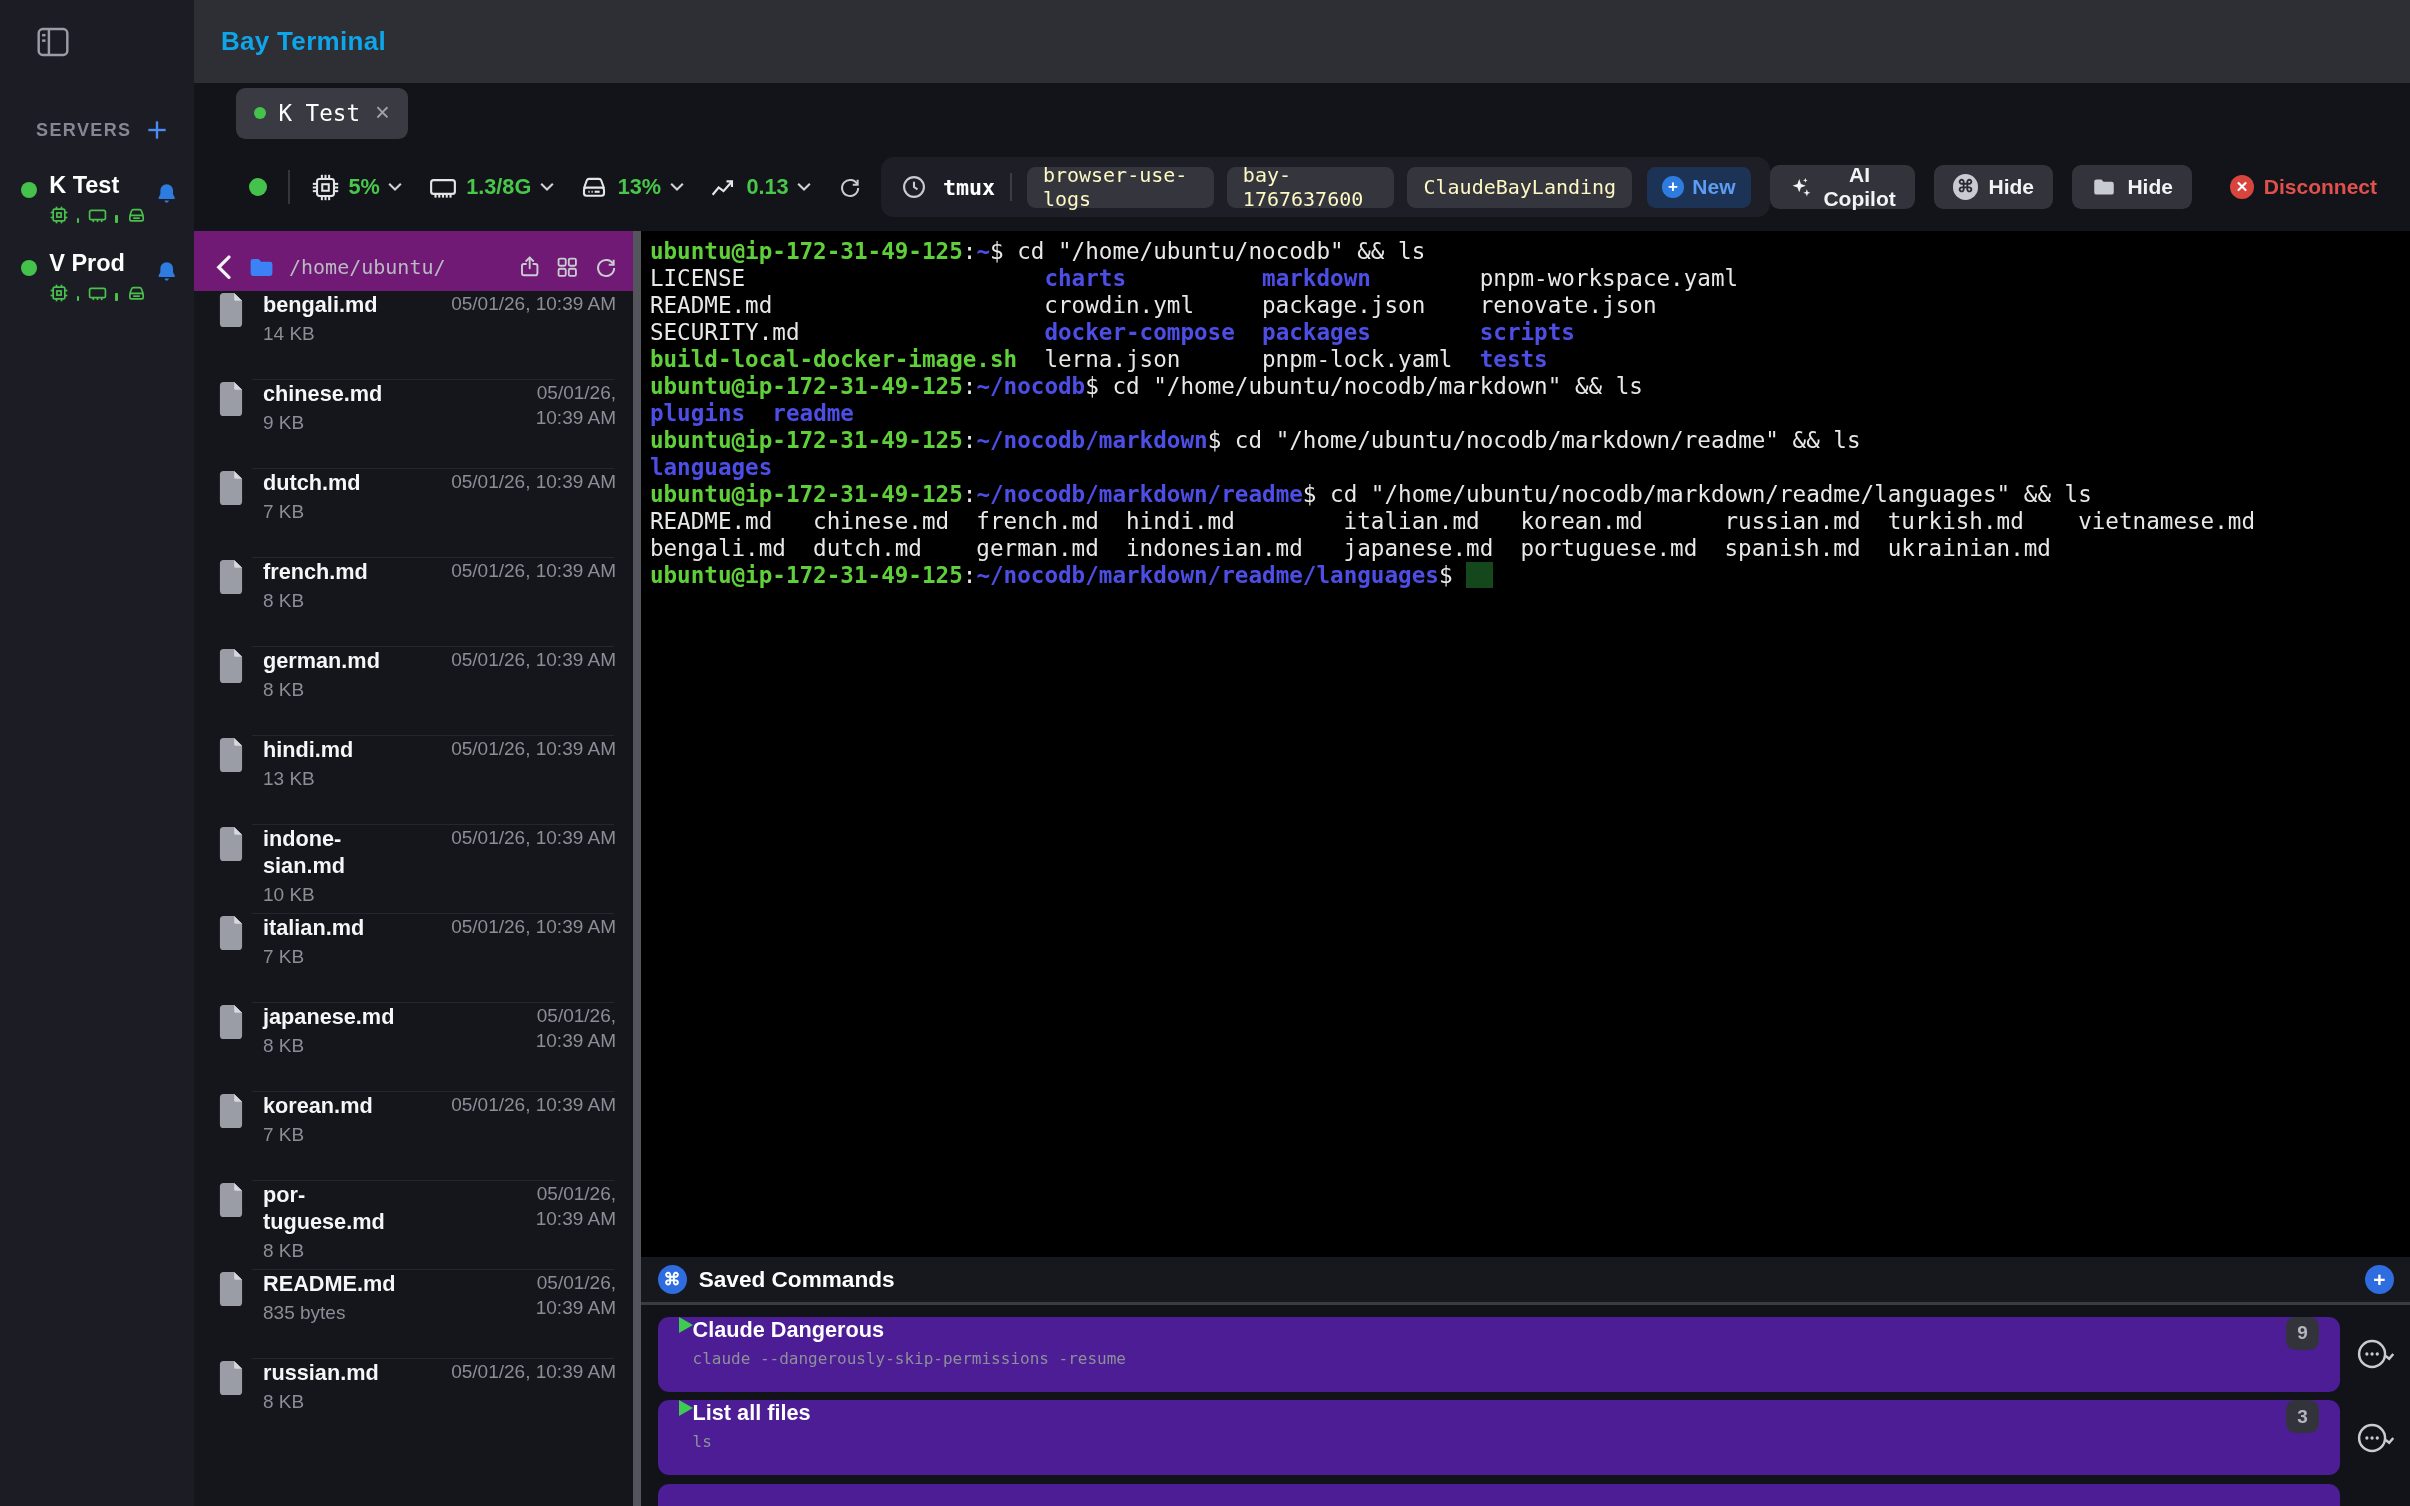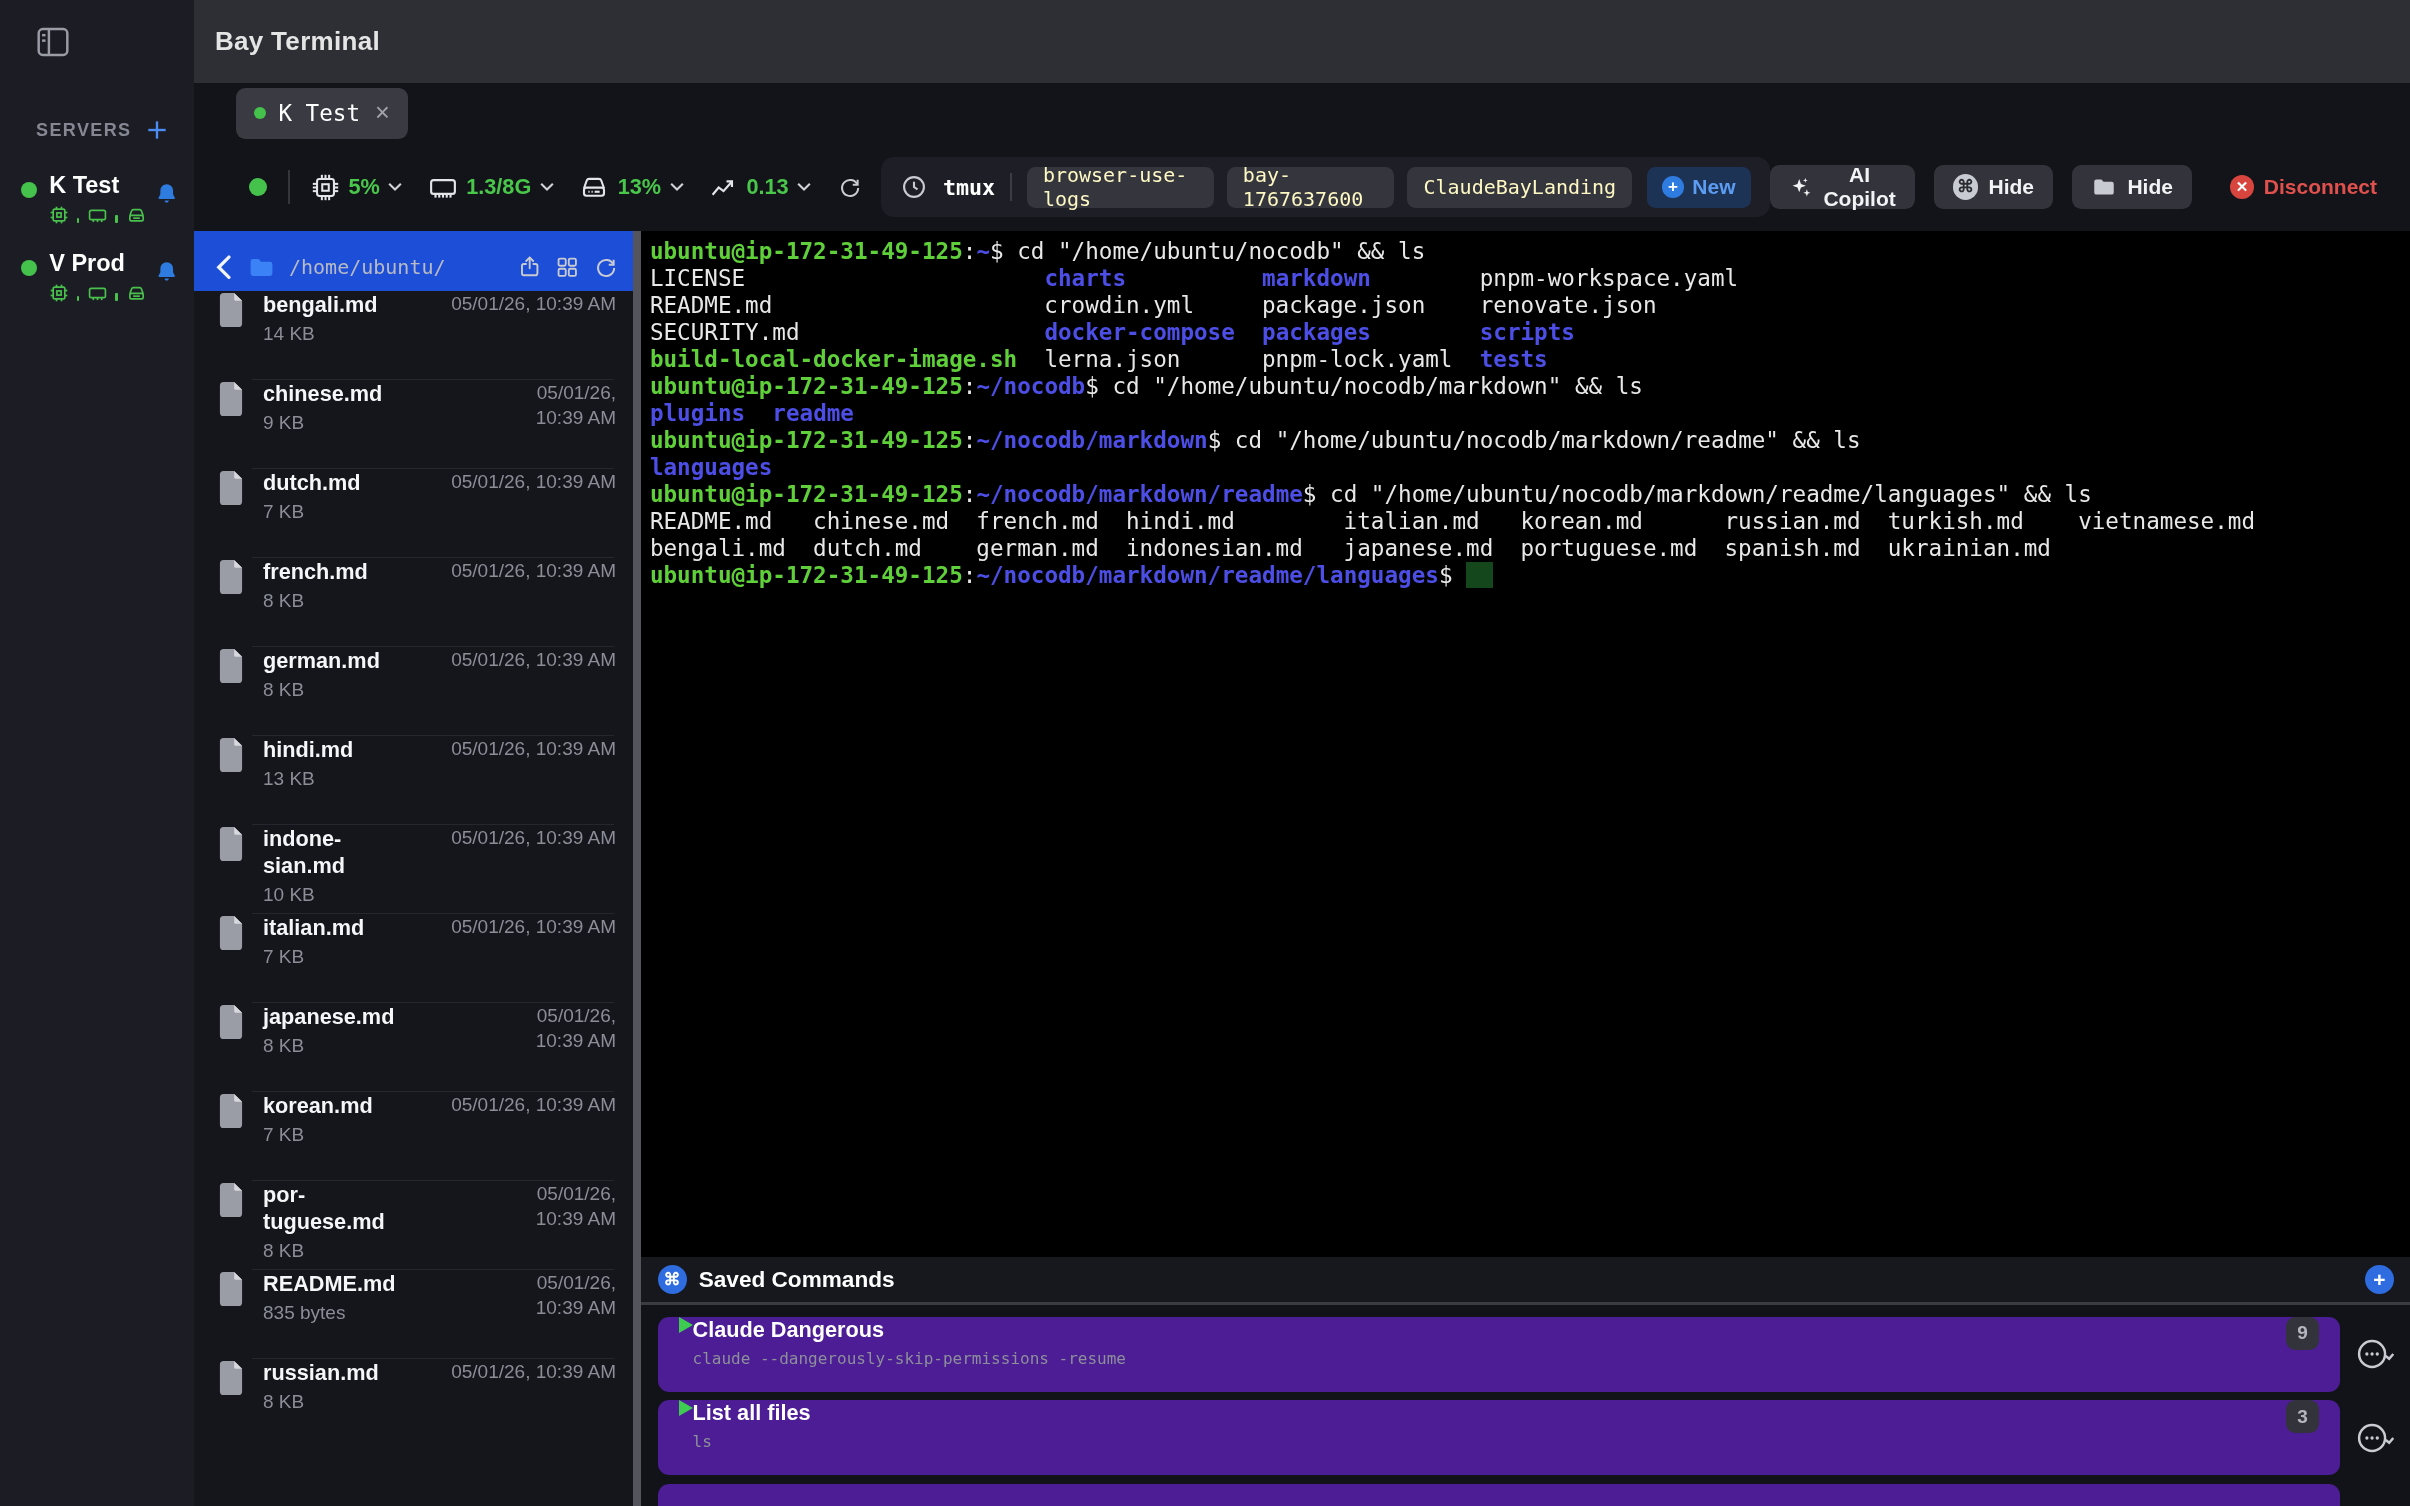--- a/index.html
+++ b/index.html
@@ -18,21 +18,21 @@
   .server-dot{width:16px;height:16px;border-radius:50%;background:#45c24c;margin-top:12.2px;flex-shrink:0;}
   .server-body{margin-left:12.2px;}
   .server-name{font-size:23.5px;font-weight:700;color:#ffffff;line-height:30px;}
   .server-stats{display:flex;align-items:flex-end;gap:7.5px;margin-top:5.6px;}
   .mini-bar{width:2.8px;background:#49c14c;border-radius:0.9px;margin-bottom:1.9px;}
   .server-bell{margin-left:auto;margin-right:15px;padding-top:11.3px;cursor:pointer;}
 
   
   .main{flex:1;display:flex;flex-direction:column;min-width:0;}
   .titlebar{height:83px;background:#2e2f34;display:flex;align-items:center;padding-left:21px;flex-shrink:0;}
-  .titlebar h1{margin:0;font-size:26px;font-weight:700;color:#e5e5e5;letter-spacing:0.3px;}
+  .titlebar h1{margin:6px;font-size:26px;font-weight:700;color:#0ea5e9;letter-spacing:0.3px;}
   .tabrow{height:60px;background:#131419;display:flex;align-items:center;padding-left:42px;flex-shrink:0;}
   .tab{height:51px;background:#3a3b42;border-radius:9.4px;display:inline-flex;align-items:center;
        padding:0 18px;gap:12.2px;cursor:pointer;}
   .tab-dot{width:12.2px;height:12.2px;border-radius:50%;background:#45c24c;}
   .tab-label{font-family:"DejaVu Sans Mono",monospace;font-size:22.6px;color:#fff;}
   .tab-close{font-size:25.4px;color:#9fa1ab;line-height:1;margin-left:2.8px;cursor:pointer;}
 
   
   .statusrow{height:88px;background:#131419;display:flex;align-items:center;
              padding:0 15px 0 55px;flex-shrink:0;}
@@ -57,21 +57,21 @@
         font-family:"Liberation Sans",sans-serif;}
   .btn-circle{width:25.4px;height:25.4px;border-radius:50%;background:#c9cbd2;color:#2b2c31;display:flex;
         align-items:center;justify-content:center;font-size:17px;font-weight:700;}
   .disconnect{background:none;color:#e0514d;gap:9.4px;}
   .x-circle{width:24.5px;height:24.5px;border-radius:50%;background:#d8453f;color:#fff;display:flex;
         align-items:center;justify-content:center;font-size:15px;font-weight:700;}
 
   
   .content{flex:1;display:flex;min-height:0;}
   .files{width:439px;flex-shrink:0;background:#15161c;display:flex;flex-direction:column;}
-  .files-header{height:60px;background:#1d4ed8;display:flex;align-items:center;
+  .files-header{height:60px;background:#701a75;display:flex;align-items:center;
                 padding:12px 15px 0 19px;gap:13px;flex-shrink:0;}
   .path{font-family:"DejaVu Sans Mono",monospace;font-size:20px;color:#b9bbc3;flex:1;
         white-space:nowrap;overflow:hidden;}
   .file-list{flex:1;overflow:hidden;}
   .file-row{display:flex;align-items:flex-start;gap:16px;padding:0 17px 0 21px;min-height:89px;
             position:relative;cursor:pointer;}
   .file-row:not(:last-child)::after{content:"";position:absolute;left:58px;right:19px;bottom:0;
             height:0.9px;background:#26272e;}
   .f-mid{flex:1;min-width:0;}
   .f-name{font-size:21.7px;font-weight:600;color:#f5f6f7;line-height:27px;}

